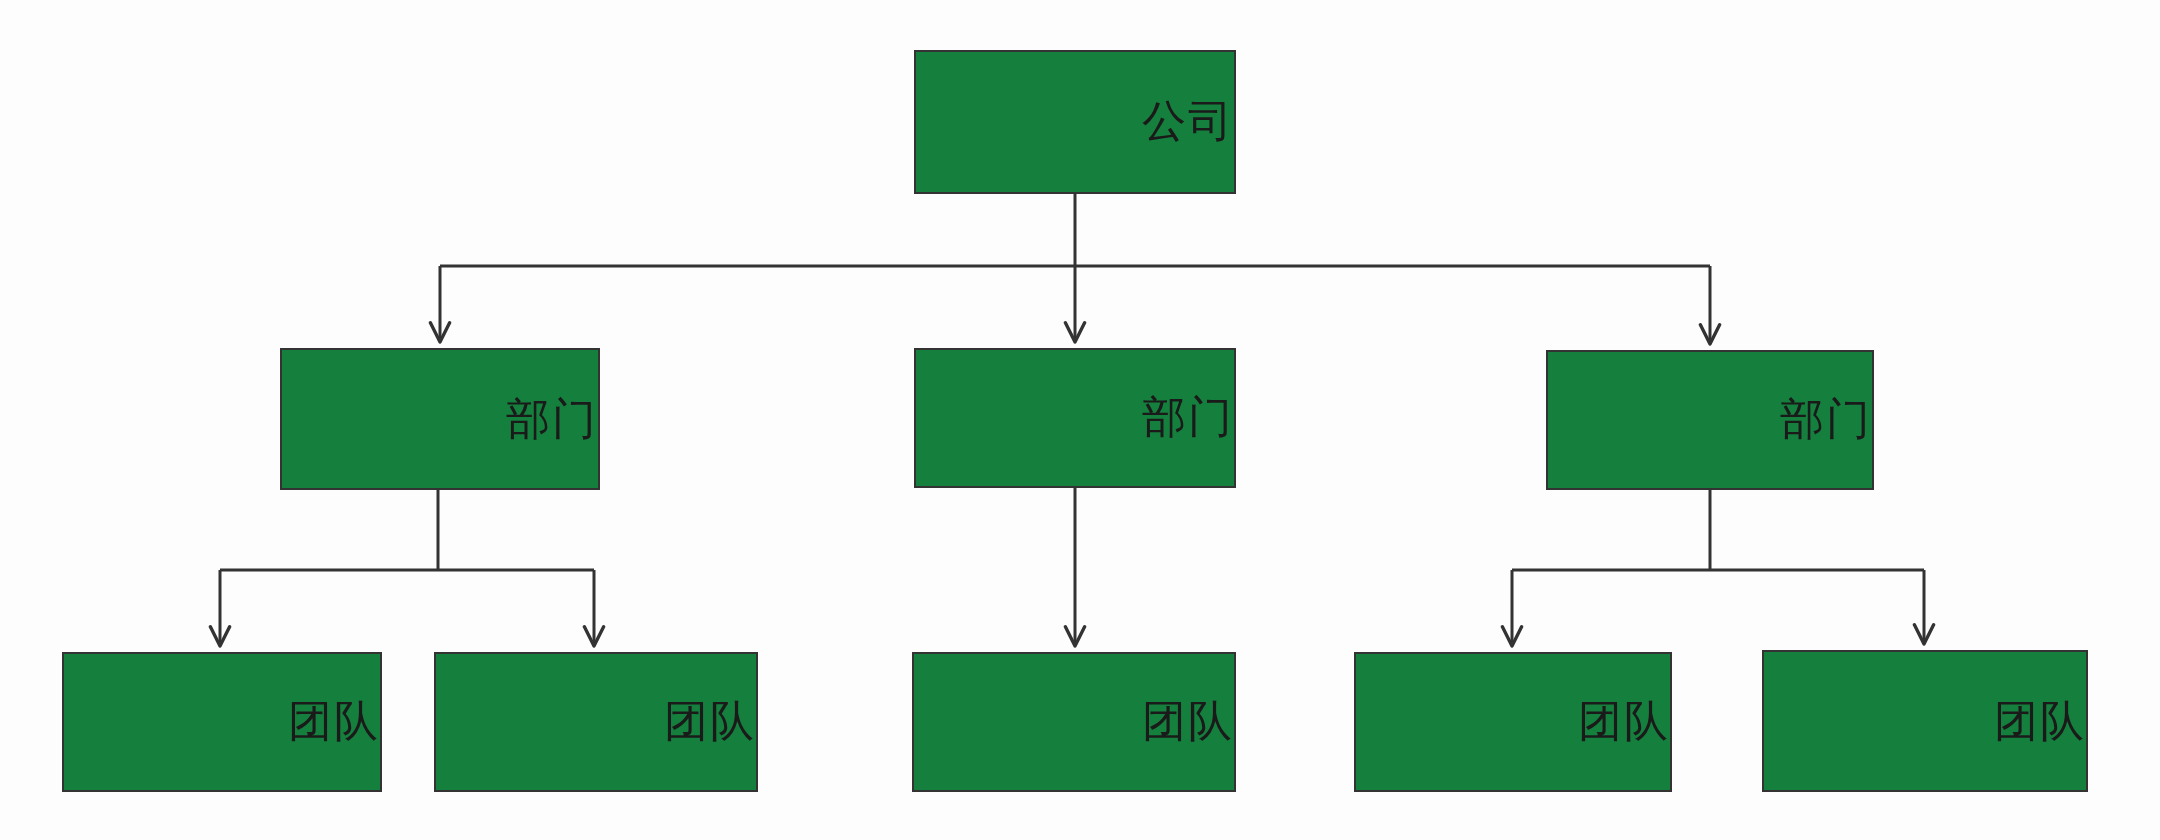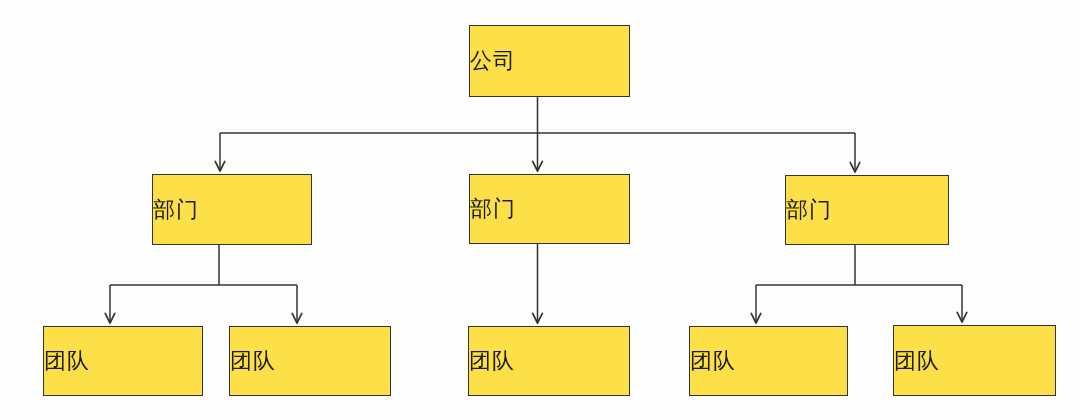--- a/index.html
+++ b/index.html
@@ -19,25 +19,24 @@
     position: absolute;
     left: 0;
     top: 0;
     width: 1080px;
     height: 420px;
   }
   .node {
     position: absolute;
     box-sizing: border-box;
     border: 1.5px solid #333333;
-    background: #fde047;
+    background: #15803d;
     display: flex;
     align-items: center;
-    justify-content: flex-start;
-    margin-left: 12px;
+    justify-content: flex-end;
   }
   .node .label {
     font-size: 22px;
     color: #1a1a1a;
     letter-spacing: 1px;
     line-height: 1;
     user-select: none;
   }
   
   .n-company { left: 457px; top: 25px;  width: 161px; height: 72px; }

